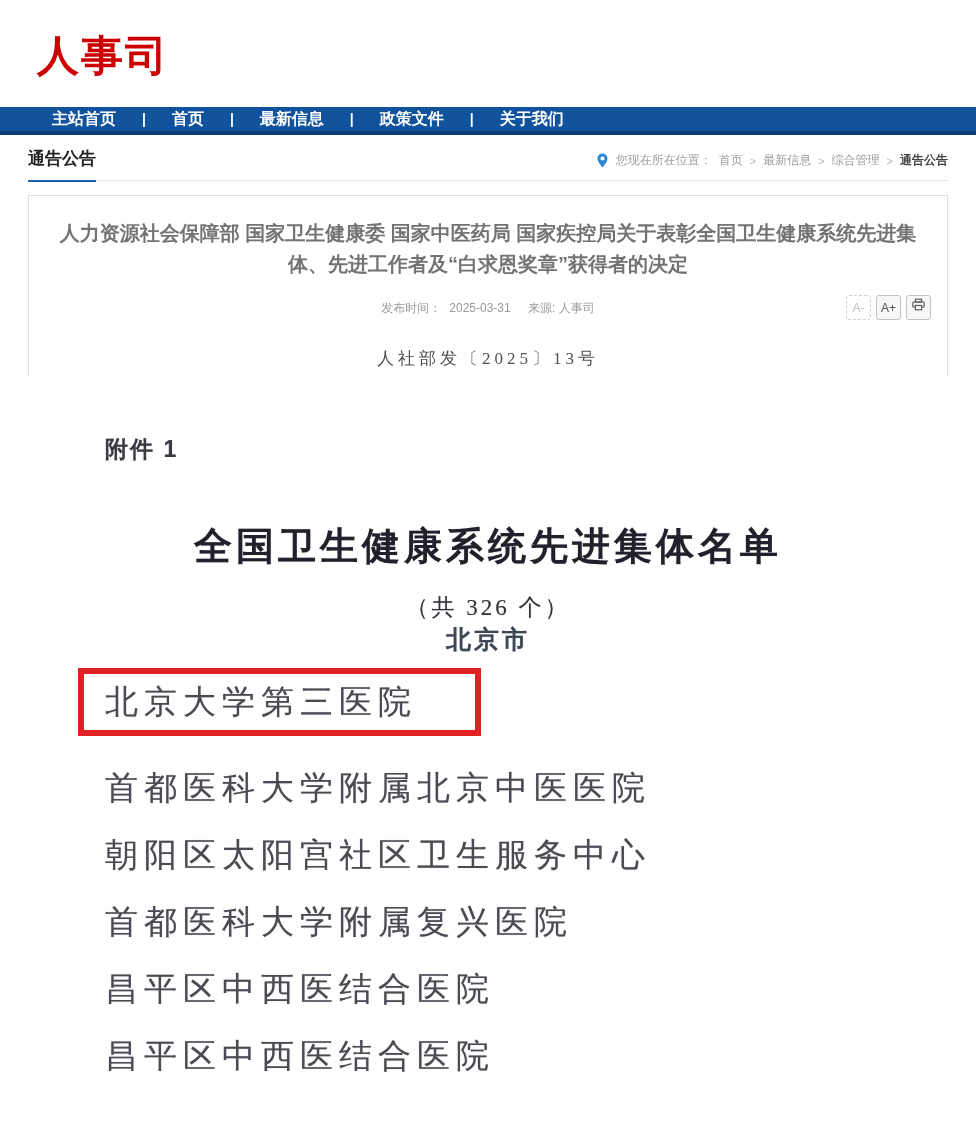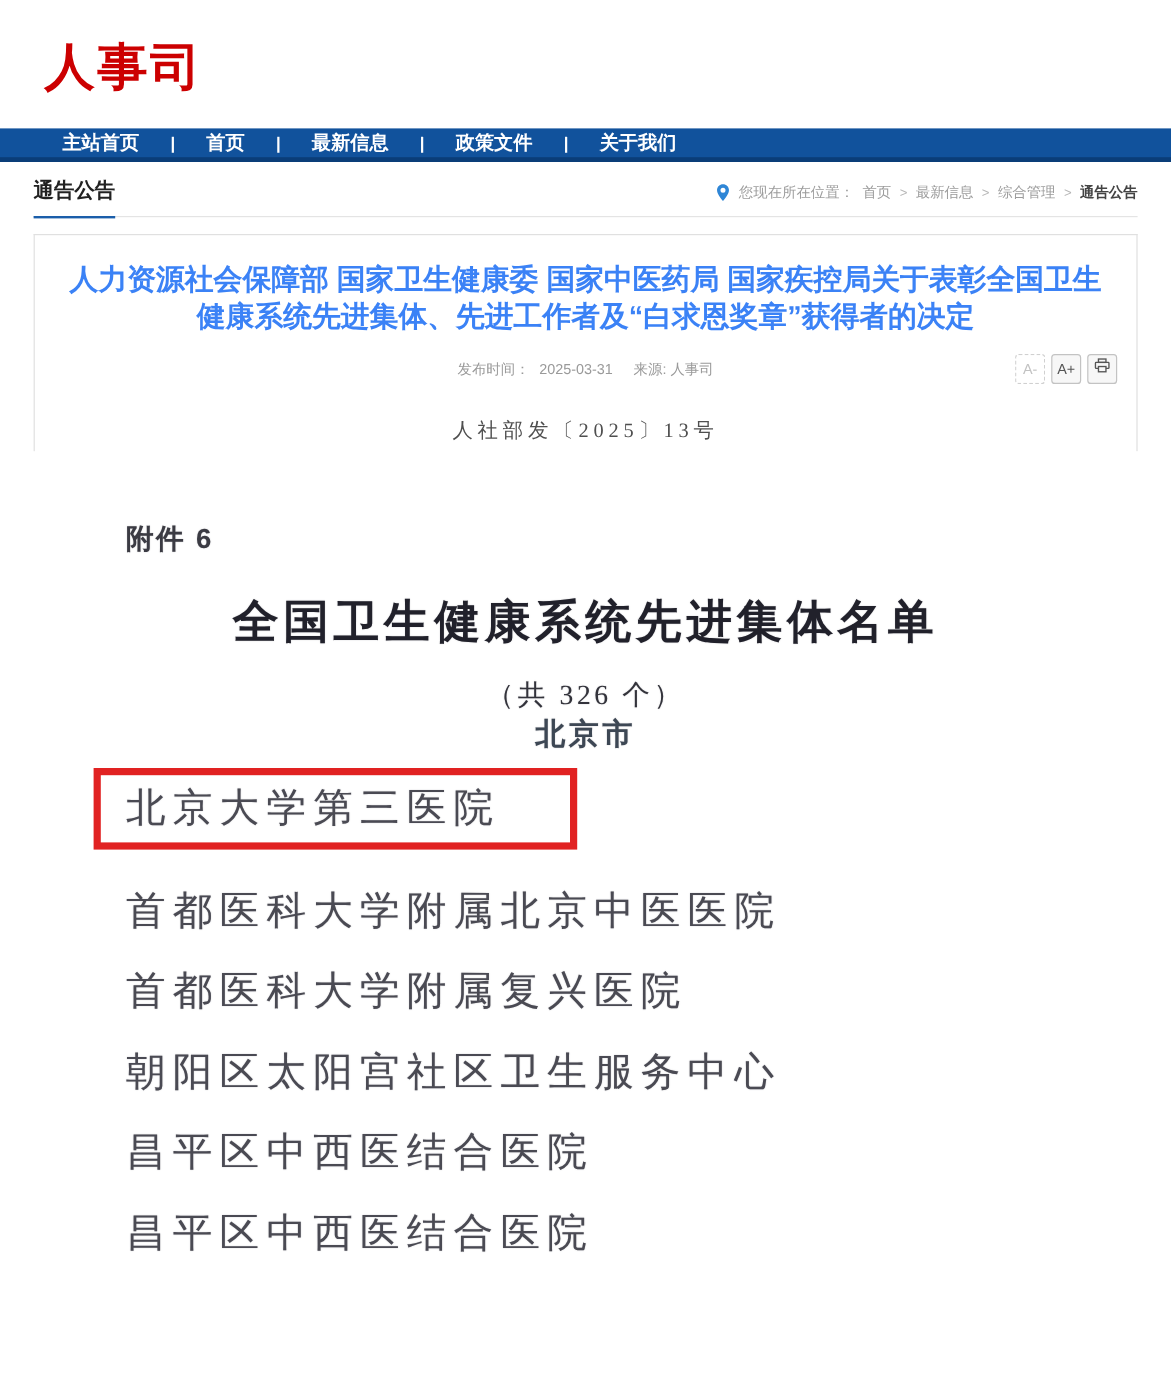--- a/index.html
+++ b/index.html
@@ -48,21 +48,21 @@
   .breadcrumb .crumb-current { color: #444; font-weight: bold; }
   .pin-icon { width: 13px; height: 15px; display: inline-block; }
 
   
   .article-box {
     margin: 14px 28px 0; border: 1px solid #e0e0e0; border-bottom: none;
     background: #fff; padding: 22px 0 6px; position: relative;
   }
   .article-title {
     max-width: 880px; margin: 0 auto; text-align: center;
-    font-size: 24px; line-height: 31px; font-weight: bold; color: #3b82f6;
+    font-size: 20px; line-height: 31px; font-weight: bold; color: #737373;
   }
   .article-meta {
     margin-top: 15px; text-align: center; font-size: 12px; color: #9a9a9a;
     position: relative; height: 26px; line-height: 26px;
   }
   .article-meta .meta-date { margin: 0 14px 0 8px; }
   .meta-tools {
     position: absolute; right: 16px; top: 0; display: flex; gap: 5px;
   }
   .tool-btn {
@@ -83,21 +83,21 @@
   .scan {
     padding: 58px 0 40px; background: #fff;
     font-family: "Liberation Serif", "DejaVu Serif", serif;
     text-shadow: 0 0 1px rgba(90,90,100,0.45);
   }
   .scan-label {
     margin-left: 105px; font-family: "Liberation Sans", sans-serif;
     font-size: 23px; font-weight: bold; color: #3b3b43; letter-spacing: 2px;
   }
   .scan-title {
-    margin-top: 28px; text-align: center;
+    margin-top: 56px; text-align: center;
     font-size: 38px; font-weight: bold; color: #21212b; letter-spacing: 4px;
   }
   .scan-subtitle {
     margin-top: 20px; text-align: center;
     font-size: 23px; color: #33333b; letter-spacing: 3px;
   }
   .scan-region {
     text-align: center;
     font-family: "Liberation Sans", sans-serif;
     font-size: 25px; font-weight: bold; color: #3d4754; letter-spacing: 3px;
@@ -171,37 +171,37 @@
           </svg>
         </span>
       </span>
     </span>
   </div>
 
   <div class="doc-number">人社部发〔2025〕13号</div>
 </div>
 
 <div class="scan">
-  <div class="scan-label">附件 6</div>
+  <div class="scan-label">附件 1</div>
   <div class="scan-title">全国卫生健康系统先进集体名单</div>
   <div class="scan-subtitle">（共 326 个）</div>
   <div class="scan-region">北京市</div>
 
   <div class="highlight-box">
     <div class="scan-item-text">北京大学第三医院</div>
   </div>
 
   <div class="scan-item">
     <span class="scan-item-text">首都医科大学附属北京中医医院</span>
   </div>
   <div class="scan-item">
+    <span class="scan-item-text">朝阳区太阳宫社区卫生服务中心</span>
+  </div>
+  <div class="scan-item">
     <span class="scan-item-text">首都医科大学附属复兴医院</span>
   </div>
   <div class="scan-item">
-    <span class="scan-item-text">朝阳区太阳宫社区卫生服务中心</span>
-  </div>
-  <div class="scan-item">
     <span class="scan-item-text">昌平区中西医结合医院</span>
   </div>
   <div class="scan-item">
     <span class="scan-item-text">昌平区中西医结合医院</span>
   </div>
 </div>
 
 </body></html>

